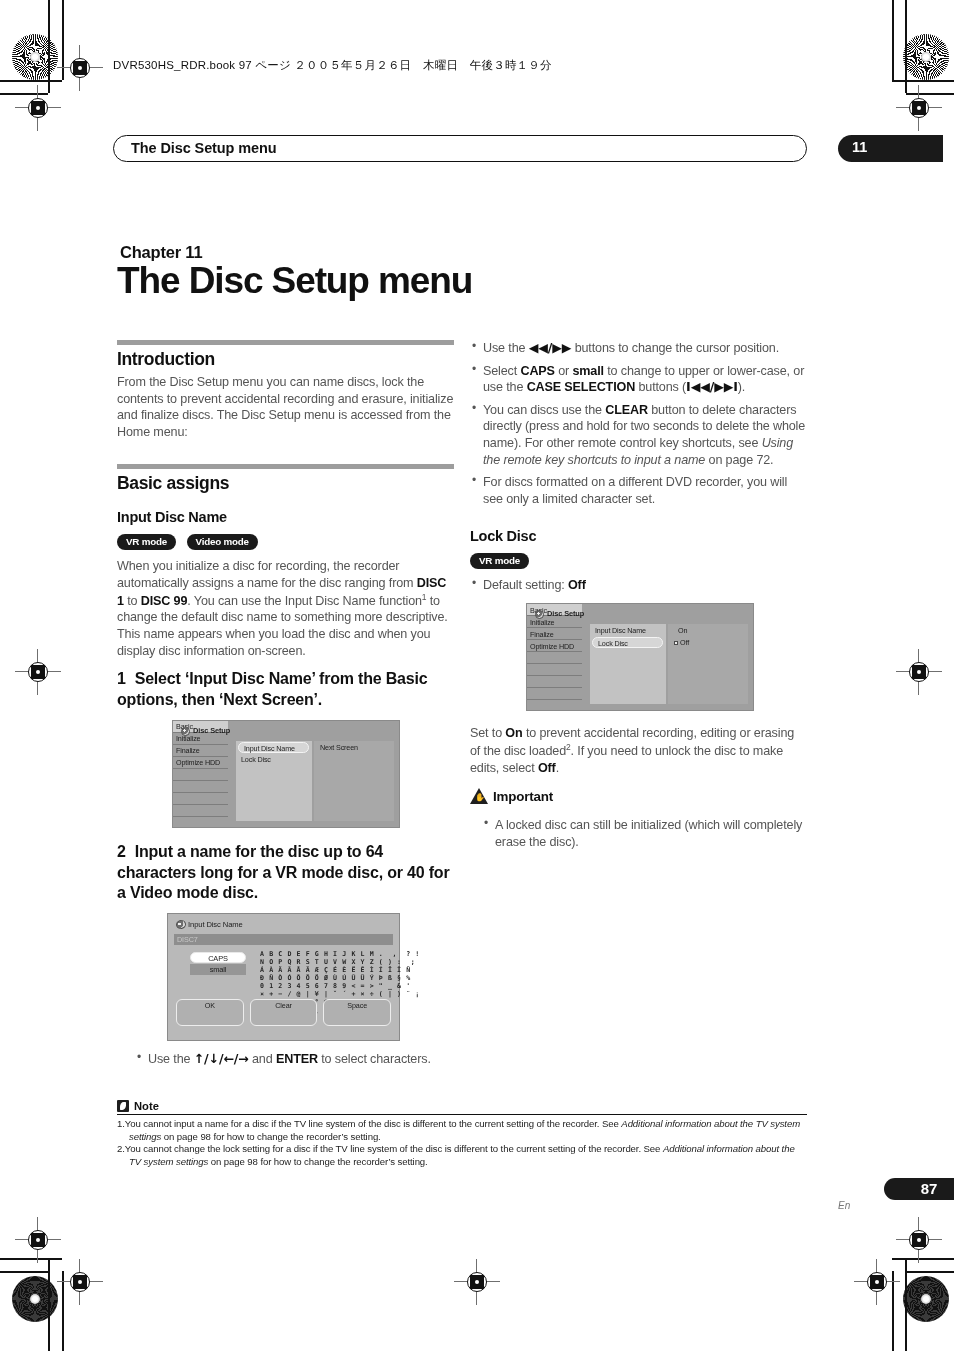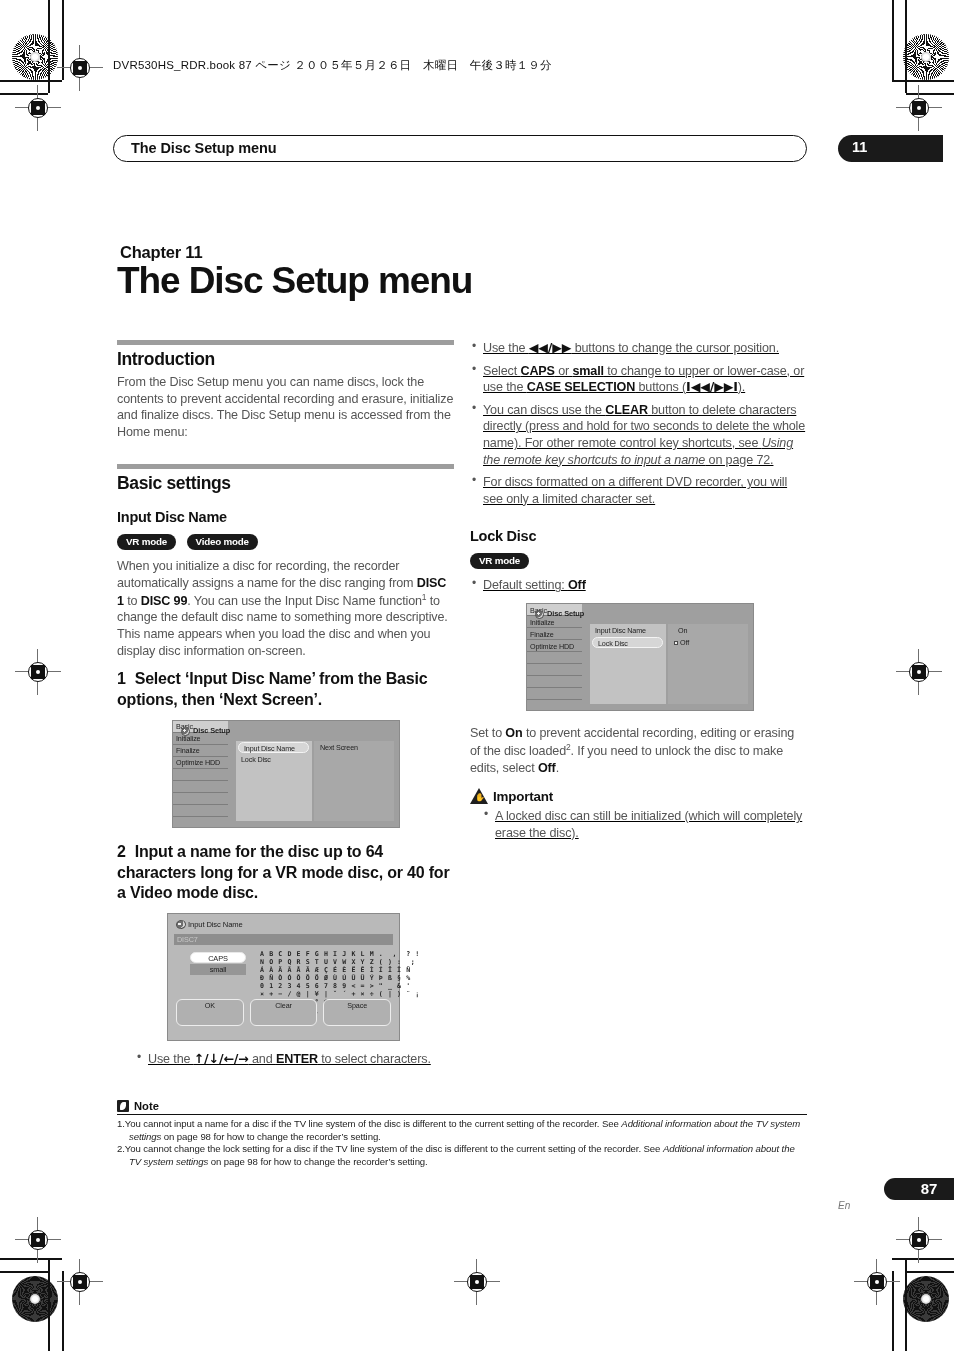--- a/index.html
+++ b/index.html
@@ -98,21 +98,21 @@
   }
   h3.sub {
     margin:0 0 6px 0; font-size:14.5px; font-weight:bold; letter-spacing:-0.25px; color:#111;
   }
   p.body {
     margin:0 0 10px 0; font-size:12.6px; line-height:1.32; color:#555;
     letter-spacing:-0.15px;
   }
   p.body b, .bld { color:#111; font-weight:bold; }
 
-  ul.bullets { margin:0 0 9px 0; padding:0; list-style:none;text-decoration:underline; }
+  ul.bullets { margin:0 0 9px 0; padding:0; list-style:none; }
   ul.bullets li {
     position:relative; padding-left:13px; margin-bottom:6px;
     font-size:12.6px; line-height:1.32; color:#555; letter-spacing:-0.15px;
   }
   ul.bullets li::before {
     content:"\2022"; position:absolute; left:2px; top:-1px; color:#555; font-size:12px;
   }
   ul.bullets li b { color:#111; font-weight:bold; }
   ul.bullets.strong li { color:#111; font-weight:bold; font-size:12.8px; }
   ul.bullets.strong li::before { color:#111; }
@@ -202,21 +202,21 @@
   .kb-btns { position:absolute; left:8px; right:8px; bottom:14px; display:flex; gap:6px; }
   .kb-btns div {
     flex:1; height:27px; line-height:11px; text-align:center; font-size:7.2px; color:#1d1d1d;
     border:1px solid #ededed; border-radius:6px; background:#b0b0b0; letter-spacing:-0.1px;
   }
 
   
   .important { margin-top:13px; }
   .imp-head {
     position:relative; padding-left:23px; font-size:13.4px; font-weight:bold; color:#111;
-    margin-bottom:4px; letter-spacing:-0.2px;
+    margin-bottom:13px; letter-spacing:-0.2px;
   }
   .imp-tri {
     position:absolute; left:0; top:-1px; width:0; height:0;
     border-left:9px solid transparent; border-right:9px solid transparent;
     border-bottom:16px solid #1f1f1f;
   }
   .imp-tri::after{
     content:"\270B"; position:absolute; left:-4px; top:5px; font-size:8px; color:#fff;
     font-family:"DejaVu Sans", sans-serif;
   }
@@ -373,42 +373,42 @@
   <div class="cross-h"></div>
     <div class="cross-v"></div>
     <div class="ring"></div>
   <div class="q q1"></div>
     <div class="q q2"></div>
     <div class="q q3"></div>
     <div class="q q4"></div>
     <div class="dot"></div>
 </div>
 
-<div class="bookline">DVR530HS_RDR.book  87 ページ  ２００５年５月２６日　木曜日　午後３時１９分</div>
+<div class="bookline">DVR530HS_RDR.book  97 ページ  ２００５年５月２６日　木曜日　午後３時１９分</div>
 
 <div class="runhead">
   <span>The Disc Setup menu</span>
 </div>
 <div class="chapnum">
   <span>11</span>
 </div>
 
 <div class="chapter-label">Chapter 11</div>
 <div class="chapter-title">The Disc Setup menu</div>
 
 <div class="col col-left">
 
   <div class="rule"></div>
   <h2 class="sec">Introduction</h2>
   <p class="body">From the Disc Setup menu you can name discs, lock the contents to prevent accidental recording and erasure, initialize and finalize discs. The Disc Setup menu is accessed from the Home menu:</p>
 
   <div style="height:14px"></div>
 
   <div class="rule"></div>
-  <h2 class="sec">Basic settings</h2>
+  <h2 class="sec">Basic assigns</h2>
 
   <div style="height:11px"></div>
 
   <h3 class="sub">Input Disc Name</h3>
   <div class="badges">
     <span class="badge">VR mode</span>
     <span class="badge">Video mode</span>
   </div>
 
   <p class="body"><span>When you initialize a disc for recording, the recorder automatically assigns a name for the disc ranging from </span><b>DISC 1</b><span> to </span><b>DISC 99</b><span>. You can use the Input Disc Name function</span><span class="sup">1</span><span> to change the default disc name to something more descriptive. This name appears when you load the disc and when you display disc information on-screen.</span></p>

